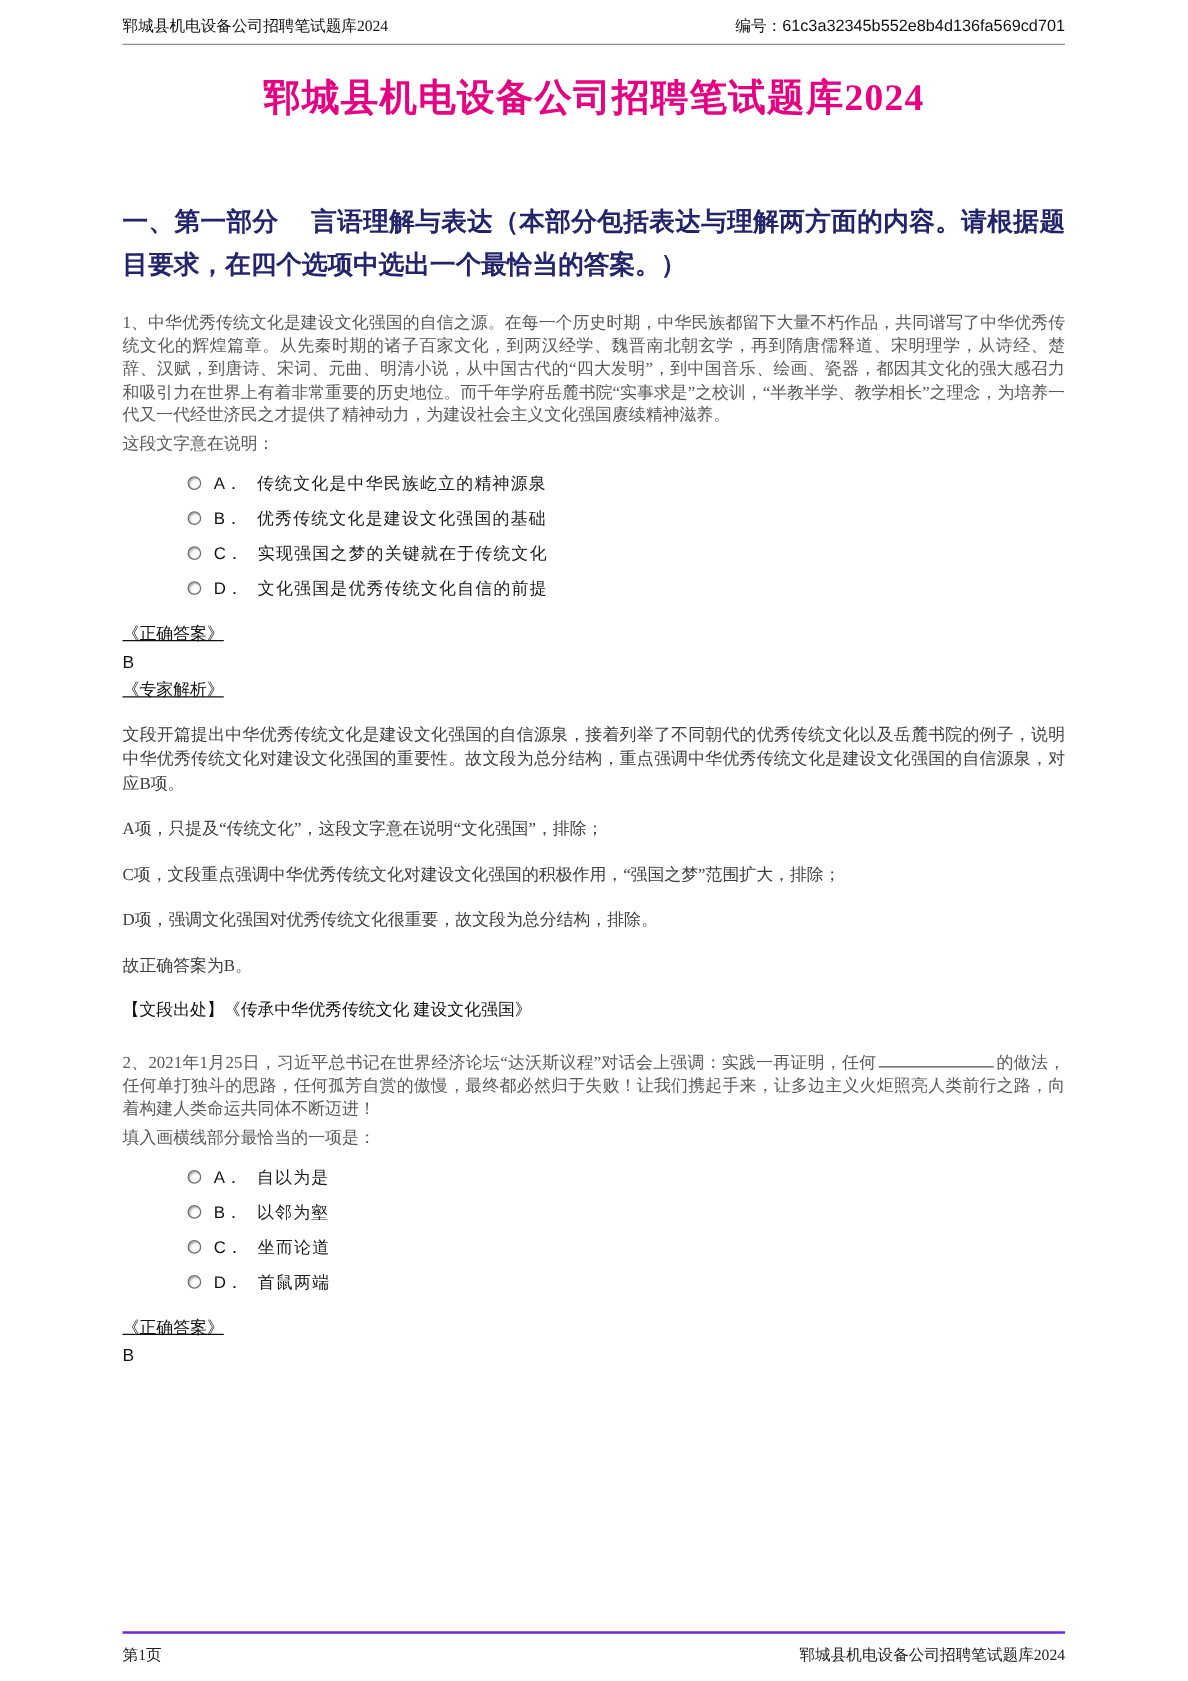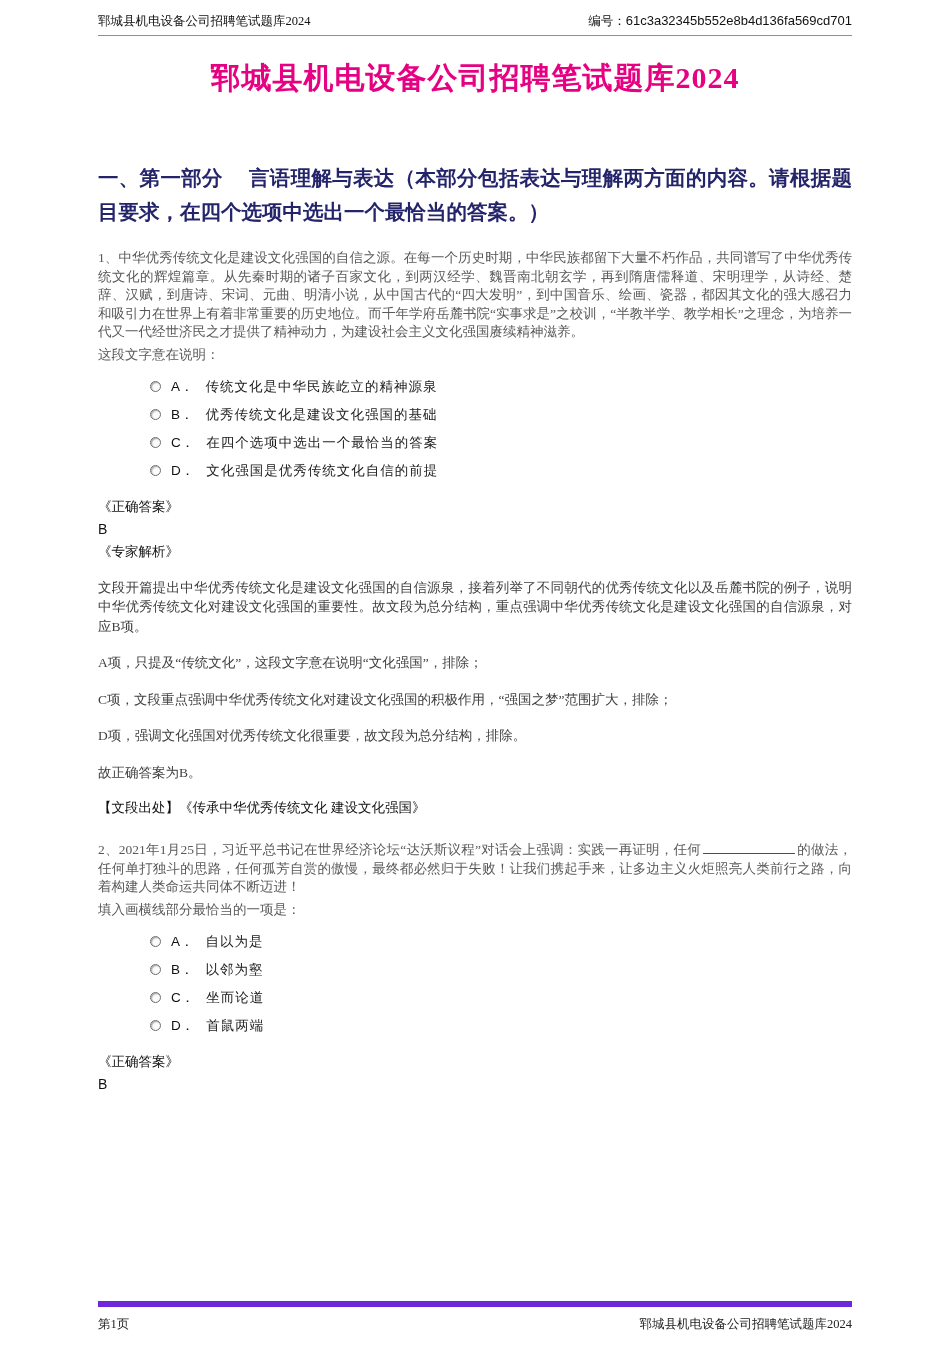--- a/index.html
+++ b/index.html
@@ -94,21 +94,21 @@
   }
   .opt-text {
     font-size:13.5px; color:#1a1a1a;
     margin-left:12px;
     letter-spacing:1px;
   }
 
   
   .answer-block { margin-top:18px; }
   .answer-label, .analysis-label {
-    font-size:13.5px; color:#111;
+    font-size:13.5px; color:#111;text-decoration:underline;
   }
   .answer-value {
     font-family:"Liberation Sans","DejaVu Sans",sans-serif;
     font-size:14px; color:#111;
     margin:5px 0 6px 0;
   }
   .analysis-p {
     margin-top:17px;
     font-size:13.5px;
     line-height:19.5px;
@@ -120,21 +120,21 @@
     font-size:13.5px;
     color:#111;
   }
 
   .q2-block { margin-top:24px; }
 
   
   .page-footer {
     position:absolute;
     left:45px; right:45px; bottom:12px;
-    border-top:6px solid #6d28d9;
+    border-top:2px solid #6d28d9;
     padding-top:9px;
     display:flex; justify-content:space-between; align-items:baseline;
     font-size:12.5px; color:#222;
   }
 </style>
 </head>
 <body>
 
 <div class="page">
 
@@ -160,21 +160,21 @@
           <span class="opt-text">传统文化是中华民族屹立的精神源泉</span>
         </div>
         <div class="option">
           <span class="radio"></span>
           <span class="opt-letter">B．</span>
           <span class="opt-text">优秀传统文化是建设文化强国的基础</span>
         </div>
         <div class="option">
           <span class="radio"></span>
           <span class="opt-letter">C．</span>
-          <span class="opt-text">在四个选项中选出一个最恰当的答案</span>
+          <span class="opt-text">实现强国之梦的关键就在于传统文化</span>
         </div>
         <div class="option">
           <span class="radio"></span>
           <span class="opt-letter">D．</span>
           <span class="opt-text">文化强国是优秀传统文化自信的前提</span>
         </div>
       </div>
 
       <div class="answer-block">
         <div class="answer-label">《正确答案》</div>

